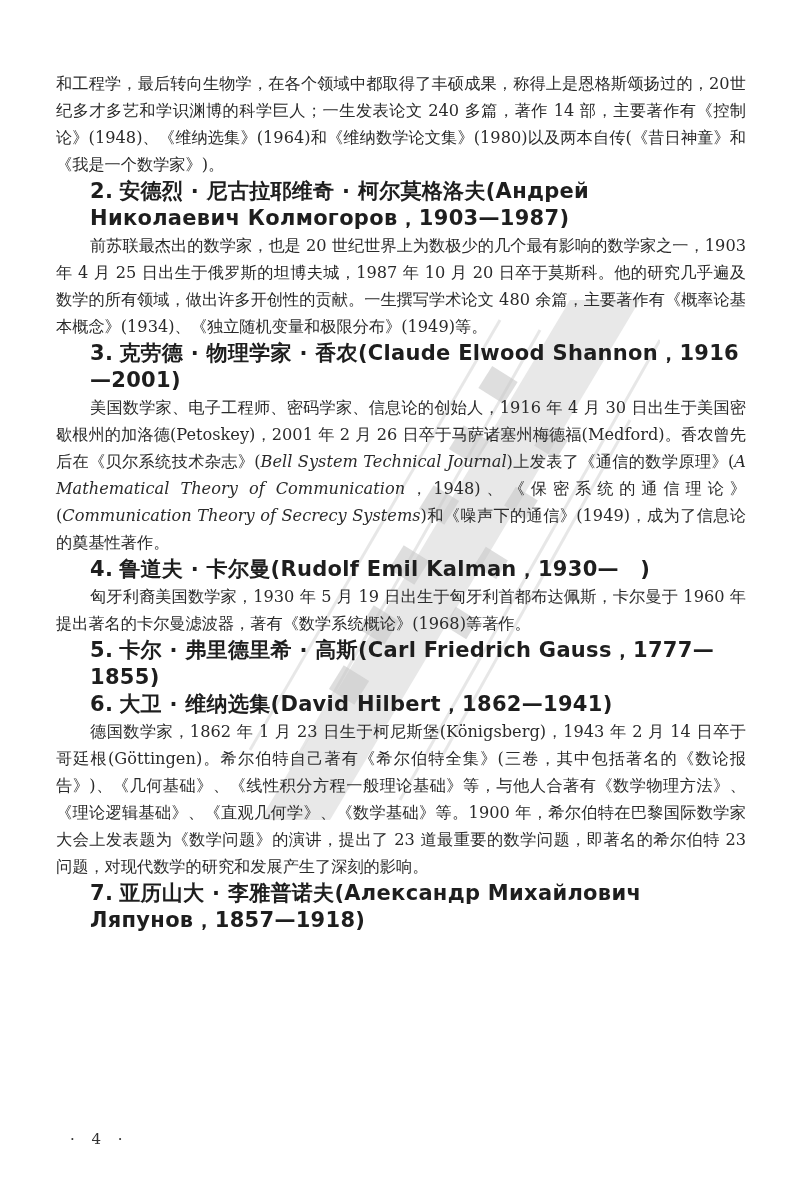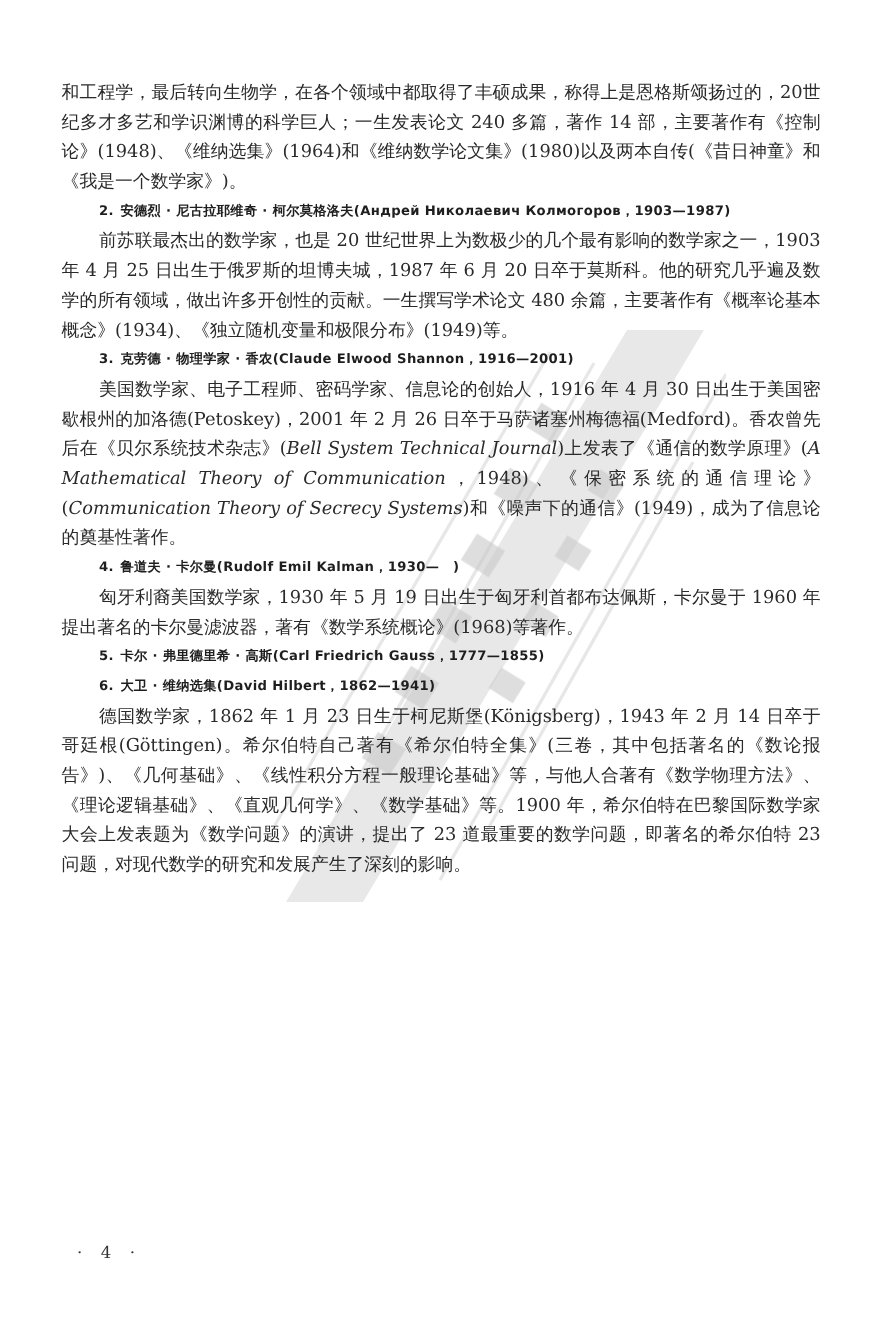--- a/index.html
+++ b/index.html
@@ -14,21 +14,21 @@
   }
   .page {
     position: absolute; left: 56px; top: 70px; width: 690px;
     font-size: 16.2px; line-height: 27px; z-index: 1;
   }
   .p { margin: 0; text-align: justify; text-align-last: left; }
   .p.indent { text-indent: 34px; }
   .h {
     margin: 0; padding-left: 34px; font-weight: bold;
     font-family: "DejaVu Sans", "Liberation Sans", sans-serif;
-    font-size: 12px; letter-spacing: 0.3px; color: #1e1e1e;
+    font-size: 21px; letter-spacing: 0.3px; color: #1e1e1e;
   }
   .h .num { margin-right: 6px; }
   .it { font-style: italic; }
   .folio {
     position: absolute; left: 70px; top: 1130px; font-size: 15px; color: #333;
     letter-spacing: 6px; z-index: 1;
   }
 </style>
 </head>
 <body>
@@ -55,21 +55,21 @@
     <rect x="240" y="250" width="22" height="26" transform="rotate(-58 251 263)"></rect>
     <rect x="210" y="310" width="22" height="26" transform="rotate(-58 221 323)"></rect>
   </g>
 </svg>
 
 <div class="page">
   <p class="p">和工程学，最后转向生物学，在各个领域中都取得了丰硕成果，称得上是恩格斯颂扬过的，20世纪多才多艺和学识渊博的科学巨人；一生发表论文 240 多篇，著作 14 部，主要著作有《控制论》(1948)、《维纳选集》(1964)和《维纳数学论文集》(1980)以及两本自传(《昔日神童》和《我是一个数学家》)。</p>
 
   <div>
     <p class="h"><span class="num">2.</span><span>安德烈 · 尼古拉耶维奇 · 柯尔莫格洛夫</span><span>(Андрей Николаевич Колмогоров，1903—1987)</span></p>
-    <p class="p indent">前苏联最杰出的数学家，也是 20 世纪世界上为数极少的几个最有影响的数学家之一，1903 年 4 月 25 日出生于俄罗斯的坦博夫城，1987 年 6 月 20 日卒于莫斯科。他的研究几乎遍及数学的所有领域，做出许多开创性的贡献。一生撰写学术论文 480 余篇，主要著作有《概率论基本概念》(1934)、《独立随机变量和极限分布》(1949)等。</p>
+    <p class="p indent">前苏联最杰出的数学家，也是 20 世纪世界上为数极少的几个最有影响的数学家之一，1903 年 4 月 25 日出生于俄罗斯的坦博夫城，1987 年 10 月 20 日卒于莫斯科。他的研究几乎遍及数学的所有领域，做出许多开创性的贡献。一生撰写学术论文 480 余篇，主要著作有《概率论基本概念》(1934)、《独立随机变量和极限分布》(1949)等。</p>
   </div>
 
   <div>
     <p class="h"><span class="num">3.</span><span>克劳德 · 物理学家 · 香农</span><span>(Claude Elwood Shannon，1916—2001)</span></p>
     <p class="p indent"><span>美国数学家、电子工程师、密码学家、信息论的创始人，1916 年 4 月 30 日出生于美国密歇根州的加洛德(Petoskey)，2001 年 2 月 26 日卒于马萨诸塞州梅德福(Medford)。香农曾先后在《贝尔系统技术杂志》(</span><span class="it">Bell System Technical Journal</span><span>)上发表了《通信的数学原理》(</span><span class="it">A Mathematical Theory of Communication</span><span>，1948)、《保密系统的通信理论》(</span><span class="it">Communication Theory of Secrecy Systems</span><span>)和《噪声下的通信》(1949)，成为了信息论的奠基性著作。</span></p>
   </div>
 
   <div>
     <p class="h"><span class="num">4.</span><span>鲁道夫 · 卡尔曼</span><span>(Rudolf Emil Kalman，1930—　)</span></p>
     <p class="p indent">匈牙利裔美国数学家，1930 年 5 月 19 日出生于匈牙利首都布达佩斯，卡尔曼于 1960 年提出著名的卡尔曼滤波器，著有《数学系统概论》(1968)等著作。</p>
@@ -78,16 +78,17 @@
   <div>
     <p class="h"><span class="num">5.</span><span>卡尔 · 弗里德里希 · 高斯</span><span>(Carl Friedrich Gauss，1777—1855)</span></p>
   </div>
 
   <div>
     <p class="h"><span class="num">6.</span><span>大卫 · 维纳选集</span><span>(David Hilbert，1862—1941)</span></p>
     <p class="p indent">德国数学家，1862 年 1 月 23 日生于柯尼斯堡(Königsberg)，1943 年 2 月 14 日卒于哥廷根(Göttingen)。希尔伯特自己著有《希尔伯特全集》(三卷，其中包括著名的《数论报告》)、《几何基础》、《线性积分方程一般理论基础》等，与他人合著有《数学物理方法》、《理论逻辑基础》、《直观几何学》、《数学基础》等。1900 年，希尔伯特在巴黎国际数学家大会上发表题为《数学问题》的演讲，提出了 23 道最重要的数学问题，即著名的希尔伯特 23 问题，对现代数学的研究和发展产生了深刻的影响。</p>
   </div>
 
   <div>
+    <p class="h"><span class="num">7.</span><span>亚历山大 · 李雅普诺夫</span><span>(Александр Михайлович Ляпунов，1857—1918)</span></p>
   </div>
 </div>
 
 <div class="folio">· 4 ·</div>
 
 </body></html>

